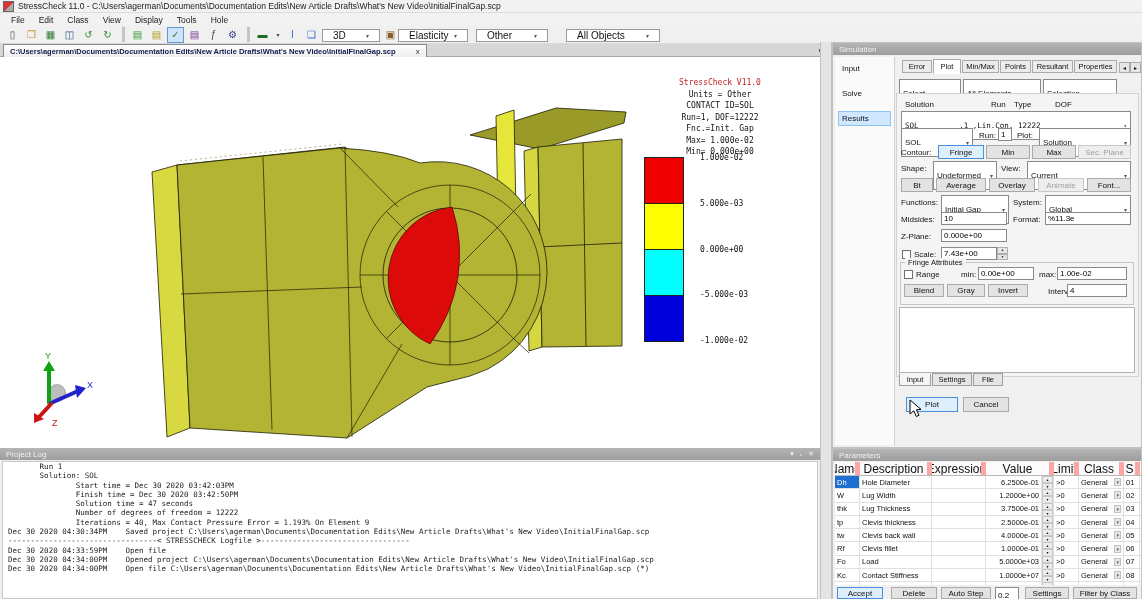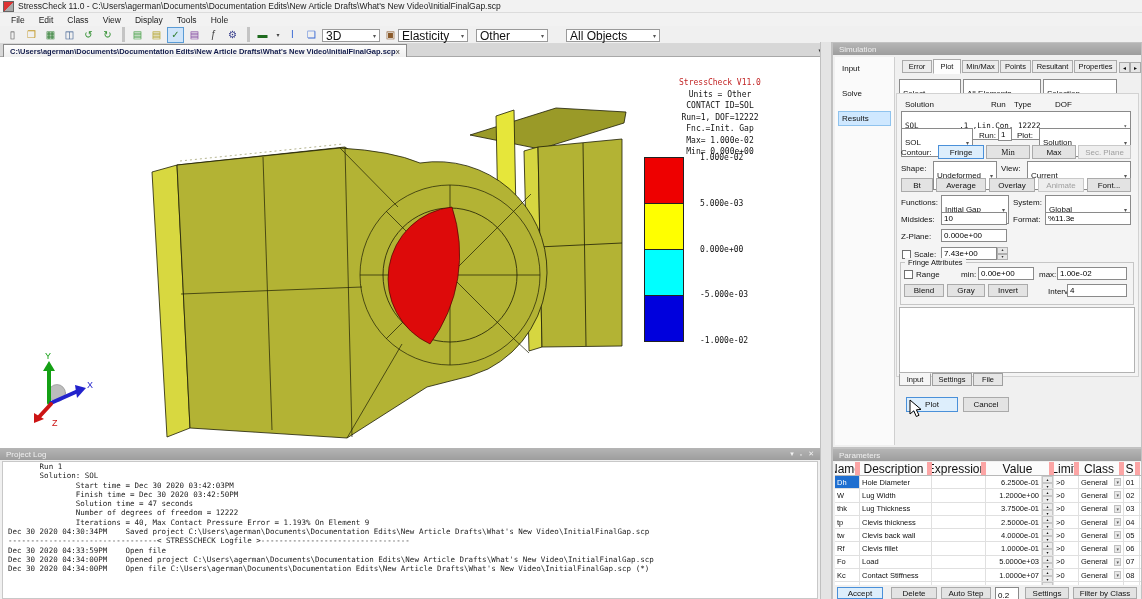--- a/index.html
+++ b/index.html
@@ -15,25 +15,25 @@
   #menubar{left:0;top:13px;width:1142px;height:13px;background:#f2f2f2;display:flex;align-items:center;padding-left:4px;}
   .menu-item{padding:0 7px;font-size:8.5px;color:#222;}
   #toolbar{left:0;top:26px;width:1142px;height:18px;background:#f0f0f0;border-bottom:1px solid #d8d8d8;
            display:flex;align-items:center;padding-left:4px;box-sizing:border-box;}
   .tb-icon{width:15px;height:14px;display:flex;align-items:center;justify-content:center;
            font-size:10px;margin-right:2px;border:1px solid transparent;}
   .tb-icon.sep{width:1px;height:13px;background:#c4c4c4;margin:0 4px;}
   .tb-icon.dd{width:8px;font-size:6px;color:#444;margin-right:1px;}
   .tb-icon.pressed{background:#cfe4f9;border:1px solid #5a9bd5;}
   .tbsel{position:absolute;top:29px;height:13px;background:#fff;border:1px solid #9a9a9a;
-         display:flex;align-items:center;padding:0 3px;font-size:12px;box-sizing:border-box;}
+         display:flex;align-items:center;padding:0 10px;font-size:10px;box-sizing:border-box;}
   .tbsel:after{content:"▾";margin-left:auto;font-size:6px;color:#555;padding-left:3px;}
   #tabstrip{left:0;top:44px;width:828px;height:13px;background:#d7d7d7;border-bottom:1px solid #a8a8a8;box-sizing:border-box;}
   #doc-tab{position:absolute;left:3px;top:0px;height:13px;background:linear-gradient(#fdfdfd,#eee);
-           border:1px solid #8a8a8a;border-bottom:none;display:flex;align-items:center;gap:0;
+           border:1px solid #8a8a8a;border-bottom:none;display:flex;align-items:center;gap:20px;
            padding:0 6px;font-size:7.5px;color:#101a4a;font-weight:bold;}
   #tab-close{color:#333;font-weight:normal;font-size:8px;}
   #tabstrip-dd{position:absolute;right:6px;top:3px;font-size:7px;color:#333;}
   
   #viewport{left:0;top:57px;width:820px;height:391px;background:#fff;overflow:hidden;}
   #vp-annot{position:absolute;left:635px;top:20px;width:170px;text-align:center;
             font-family:"DejaVu Sans Mono",monospace;font-size:8px;line-height:11.5px;color:#111;}
   #vp-annot .t{color:#c22525;}
   #legend-bar{position:absolute;left:644px;top:101px;width:40px;}
   .leg-cell{width:38px;height:45px;border:1px solid #222;margin-top:-1px;}
@@ -307,21 +307,21 @@
     <div class="combo" style="left:68px;top:68px;width:230px;font-family:'DejaVu Sans Mono',monospace;font-size:7.5px;"><span>SOL         ,1 ,Lin.Con, 12222</span></div>
 
     <div class="combo" style="left:68px;top:85px;width:72px;"><span>SOL</span></div>
     <div class="lbl" style="left:146px;top:88px;">Run:</div>
     <input class="inp" style="left: 165px; top: 85px; width: 14px;" value="1">
     <div class="lbl" style="left:184px;top:88px;">Plot:</div>
     <div class="combo" style="left:206px;top:85px;width:92px;"><span>Solution</span></div>
 
     <div class="lbl" style="left:68px;top:105px;">Contour:</div>
     <div class="btn hl" style="left:105px;top:102px;width:46px;">Fringe</div>
-    <div class="btn" style="left:153px;top:102px;width:44px;font-family:Liberation Serif, serif;">Min</div>
+    <div class="btn" style="left:153px;top:102px;width:44px;">Min</div>
     <div class="btn" style="left:199px;top:102px;width:44px;">Max</div>
     <div class="btn dis" style="left:245px;top:102px;width:53px;">Sec. Plane</div>
 
     <div class="lbl" style="left:68px;top:121px;">Shape:</div>
     <div class="combo" style="left:100px;top:118px;width:64px;"><span>Undeformed</span></div>
     <div class="lbl" style="left:168px;top:121px;">View:</div>
     <div class="combo" style="left:194px;top:118px;width:104px;"><span>Current</span></div>
 
     <div class="btn" style="left:68px;top:135px;width:32px;">Bt</div>
     <div class="btn" style="left:103px;top:135px;width:50px;">Average</div>

